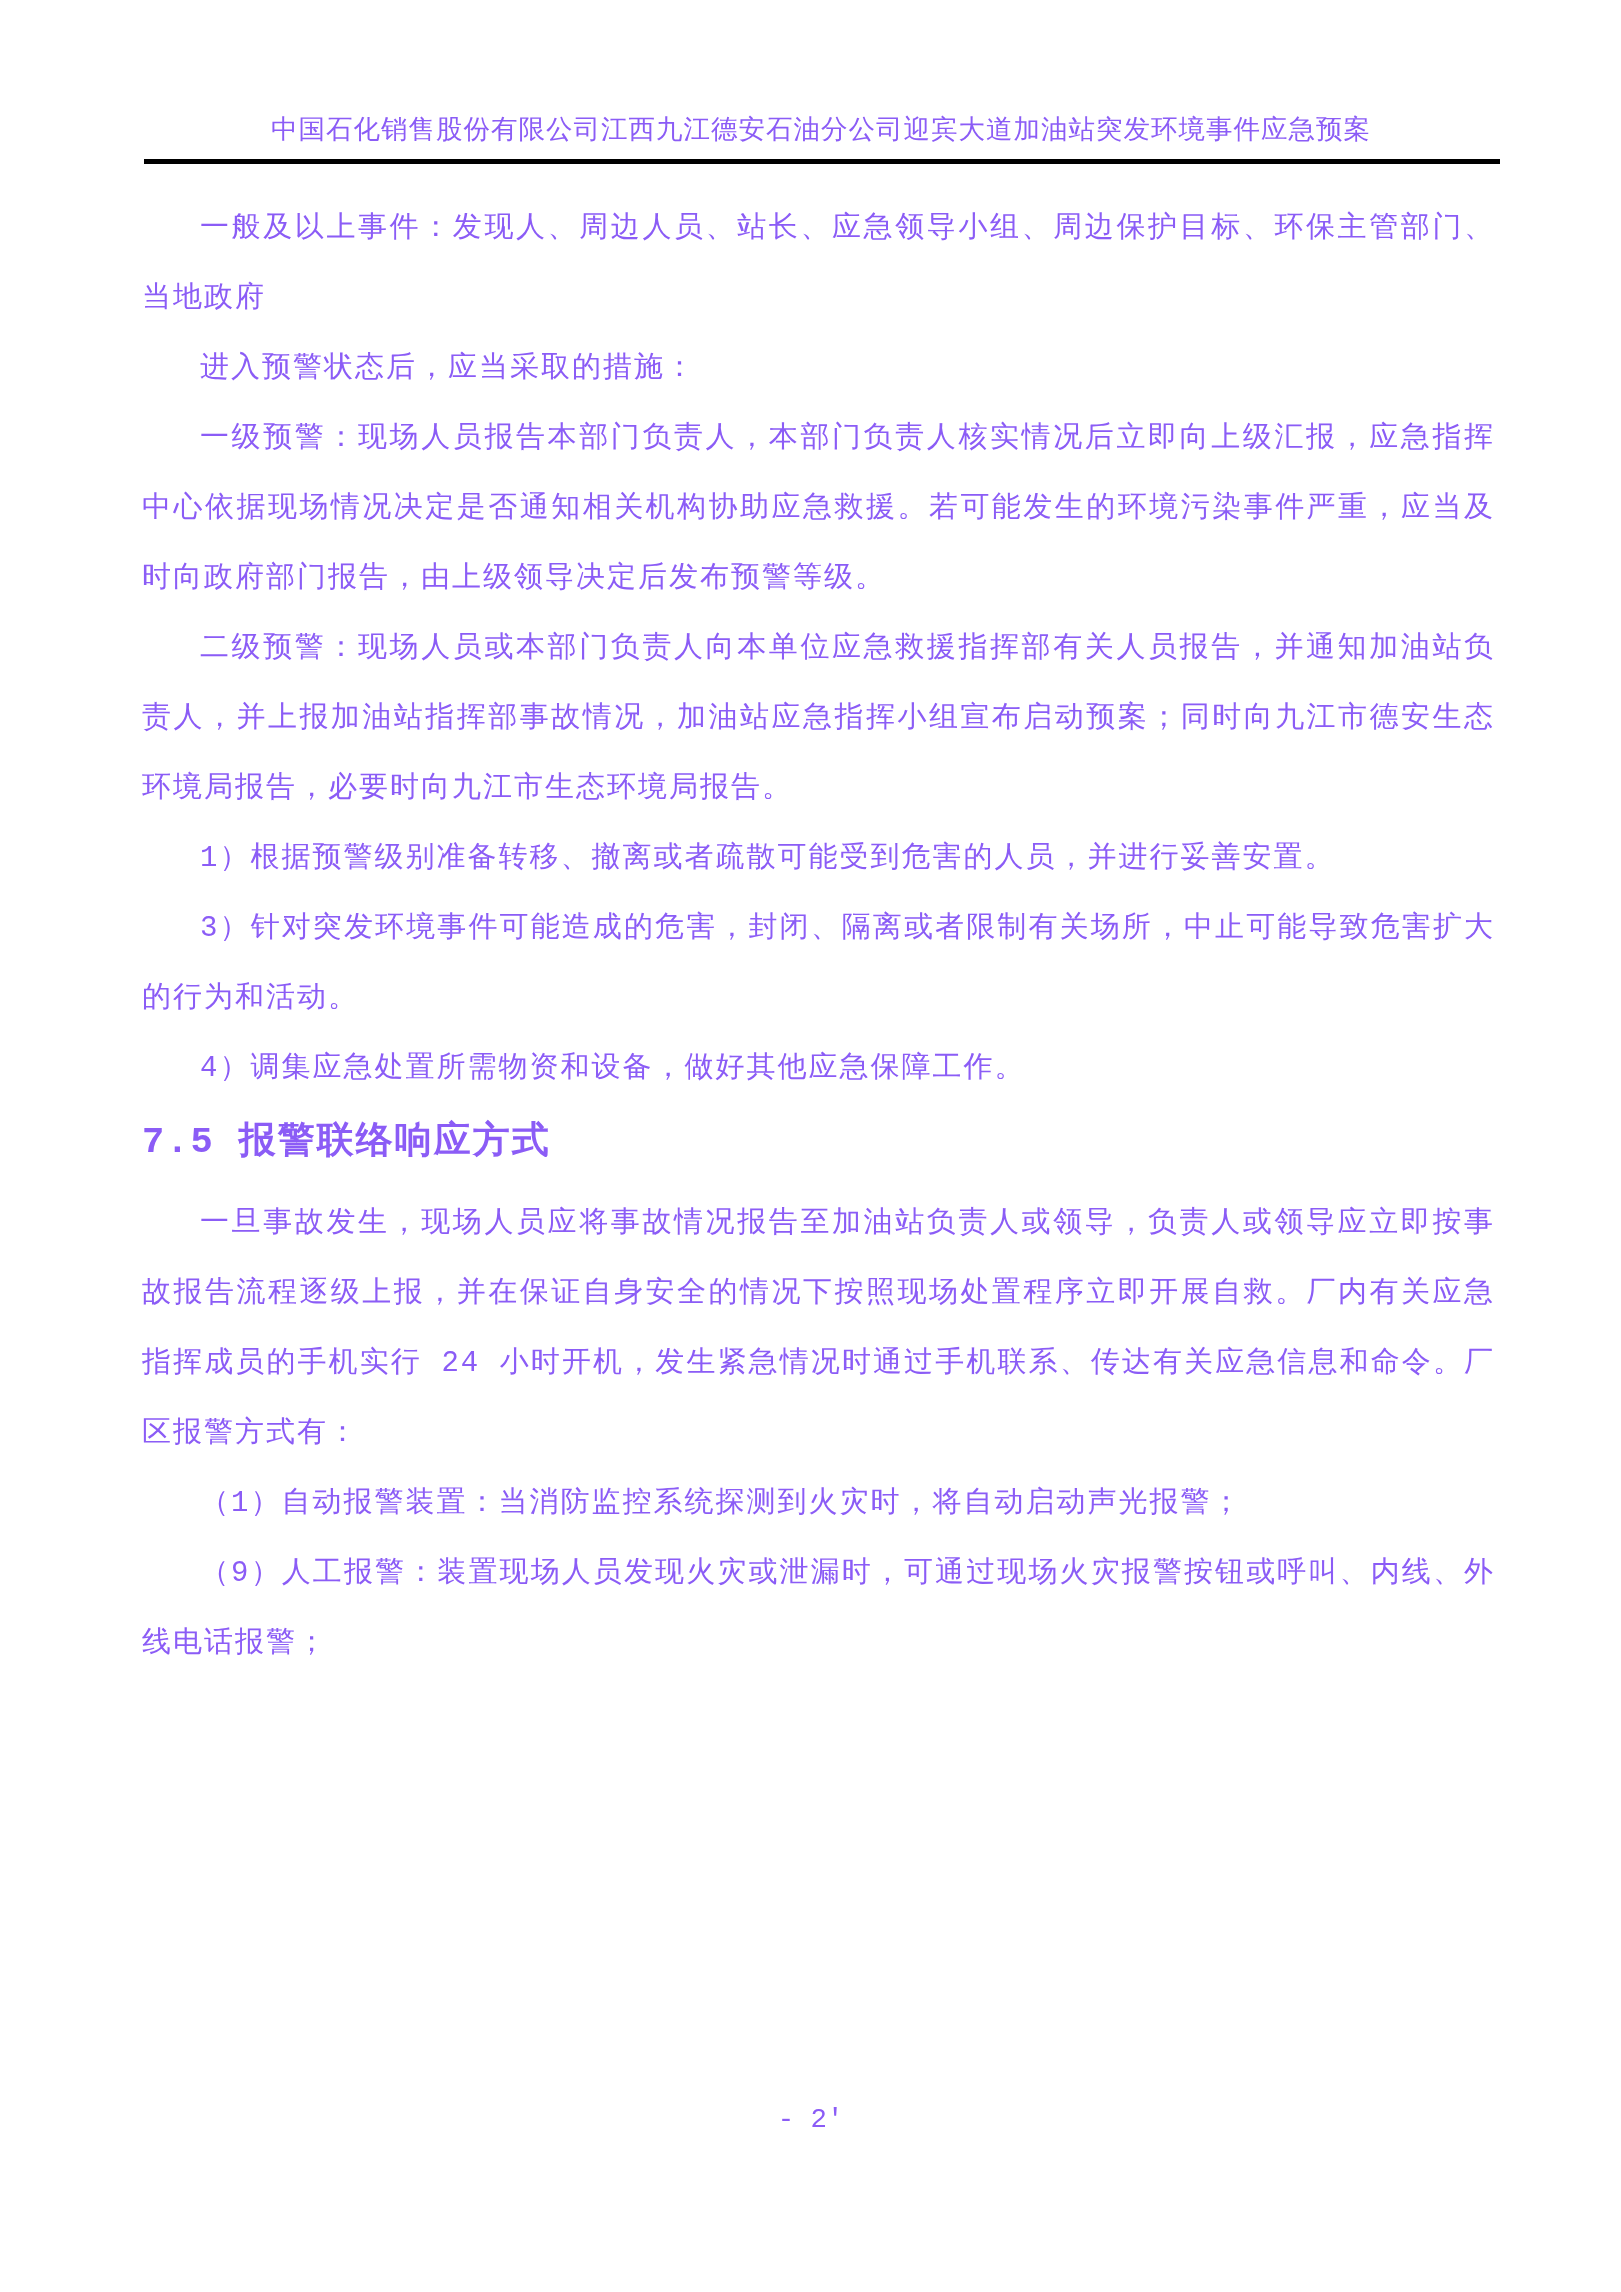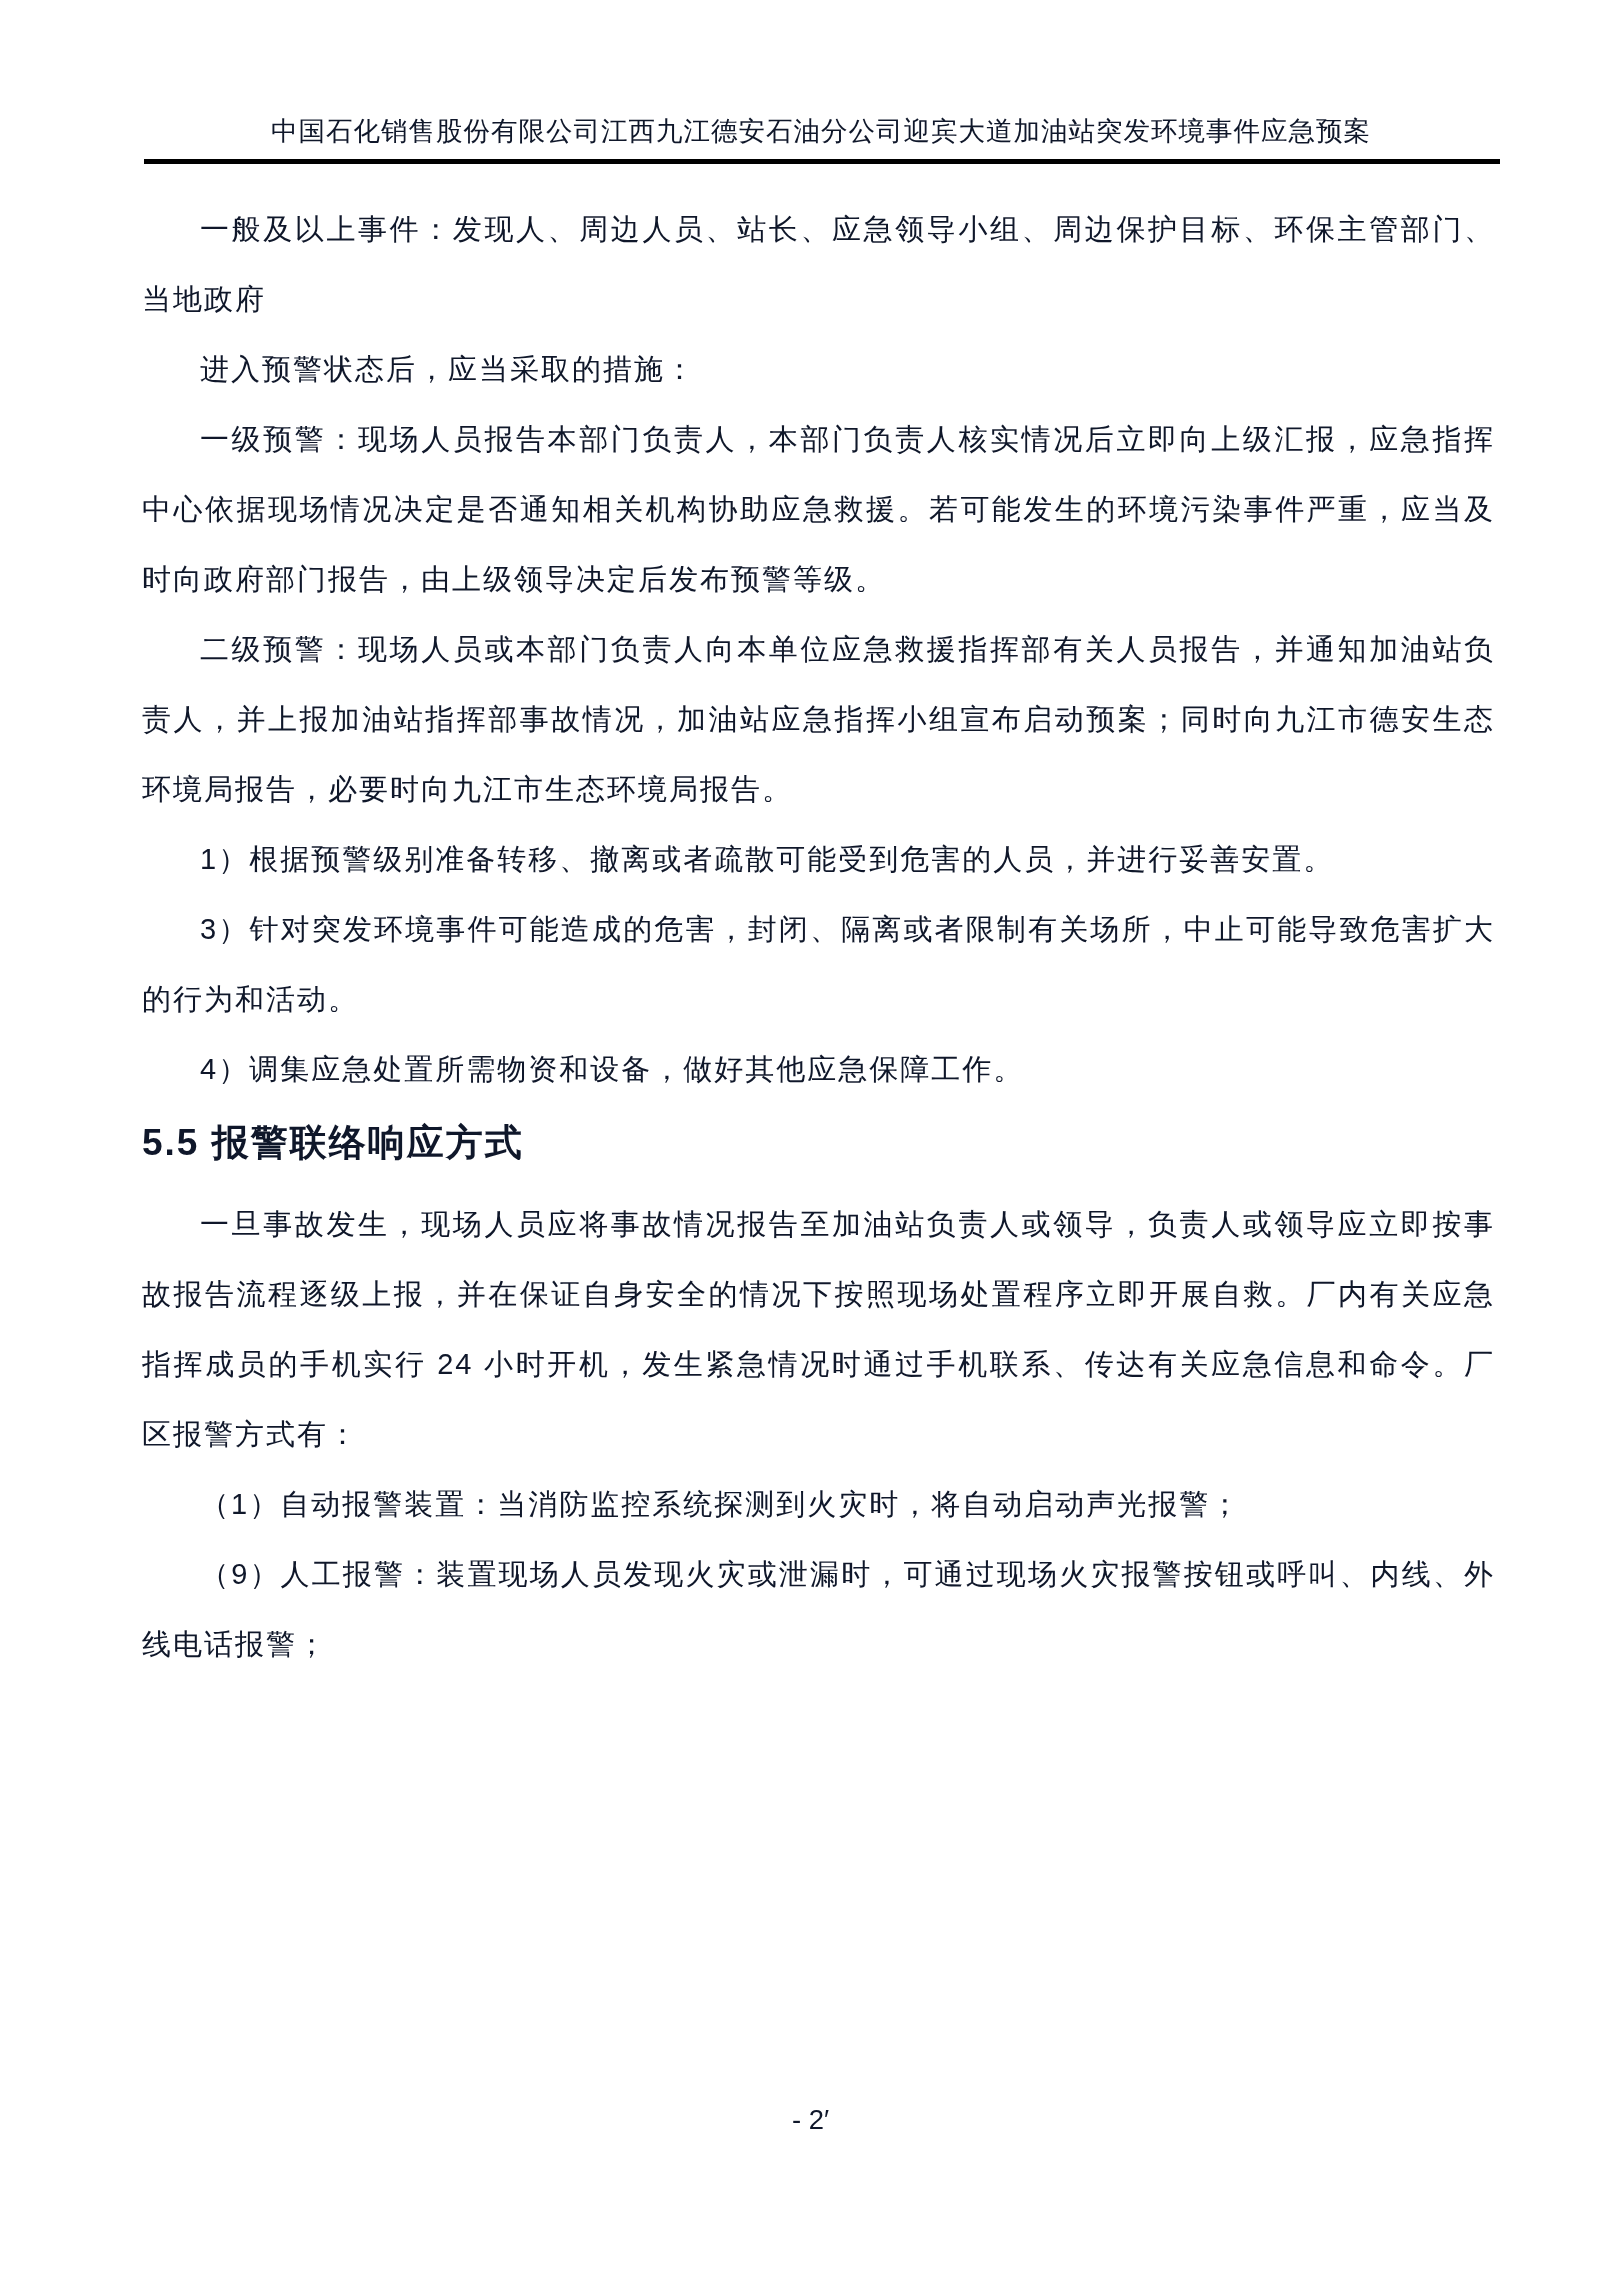--- a/index.html
+++ b/index.html
@@ -5,22 +5,22 @@
   html, body {
     margin: 0;
     padding: 0;
     background: #ffffff;
   }
   .page {
     position: relative;
     width: 1501px;
     height: 2293px;
     background: #ffffff;
-    color: #0f172a;
-    font-family: Liberation Sans, sans-serif;
+    color: #8b5cf6;
+    font-family: Liberation Mono, monospace;
     overflow: hidden;
   }
   .header-title {
     position: absolute;
     top: 116px;
     left: 142px;
     width: 1358px;
     text-align: center;
     font-size: 26.5px;
     line-height: 31px;
@@ -81,21 +81,21 @@
 
   <div class="body-text">
     <p>一般及以上事件：发现人、周边人员、站长、应急领导小组、周边保护目标、环保主管部门、当地政府</p>
     <p>进入预警状态后，应当采取的措施：</p>
     <p>一级预警：现场人员报告本部门负责人，本部门负责人核实情况后立即向上级汇报，应急指挥中心依据现场情况决定是否通知相关机构协助应急救援。若可能发生的环境污染事件严重，应当及时向政府部门报告，由上级领导决定后发布预警等级。</p>
     <p>二级预警：现场人员或本部门负责人向本单位应急救援指挥部有关人员报告，并通知加油站负责人，并上报加油站指挥部事故情况，加油站应急指挥小组宣布启动预案；同时向九江市德安生态环境局报告，必要时向九江市生态环境局报告。</p>
     <p>1）根据预警级别准备转移、撤离或者疏散可能受到危害的人员，并进行妥善安置。</p>
     <p>3）针对突发环境事件可能造成的危害，封闭、隔离或者限制有关场所，中止可能导致危害扩大的行为和活动。</p>
     <p>4）调集应急处置所需物资和设备，做好其他应急保障工作。</p>
 
-    <h2 class="section-heading">5.5 报警联络响应方式</h2>
+    <h2 class="section-heading">7.5 报警联络响应方式</h2>
 
     <p>一旦事故发生，现场人员应将事故情况报告至加油站负责人或领导，负责人或领导应立即按事故报告流程逐级上报，并在保证自身安全的情况下按照现场处置程序立即开展自救。厂内有关应急指挥成员的手机实行 24 小时开机，发生紧急情况时通过手机联系、传达有关应急信息和命令。厂区报警方式有：</p>
     <p>（1）自动报警装置：当消防监控系统探测到火灾时，将自动启动声光报警；</p>
     <p>（9）人工报警：装置现场人员发现火灾或泄漏时，可通过现场火灾报警按钮或呼叫、内线、外线电话报警；</p>
   </div>
 
   <div class="page-footer">- 2′</div>
 
 </div>
 

